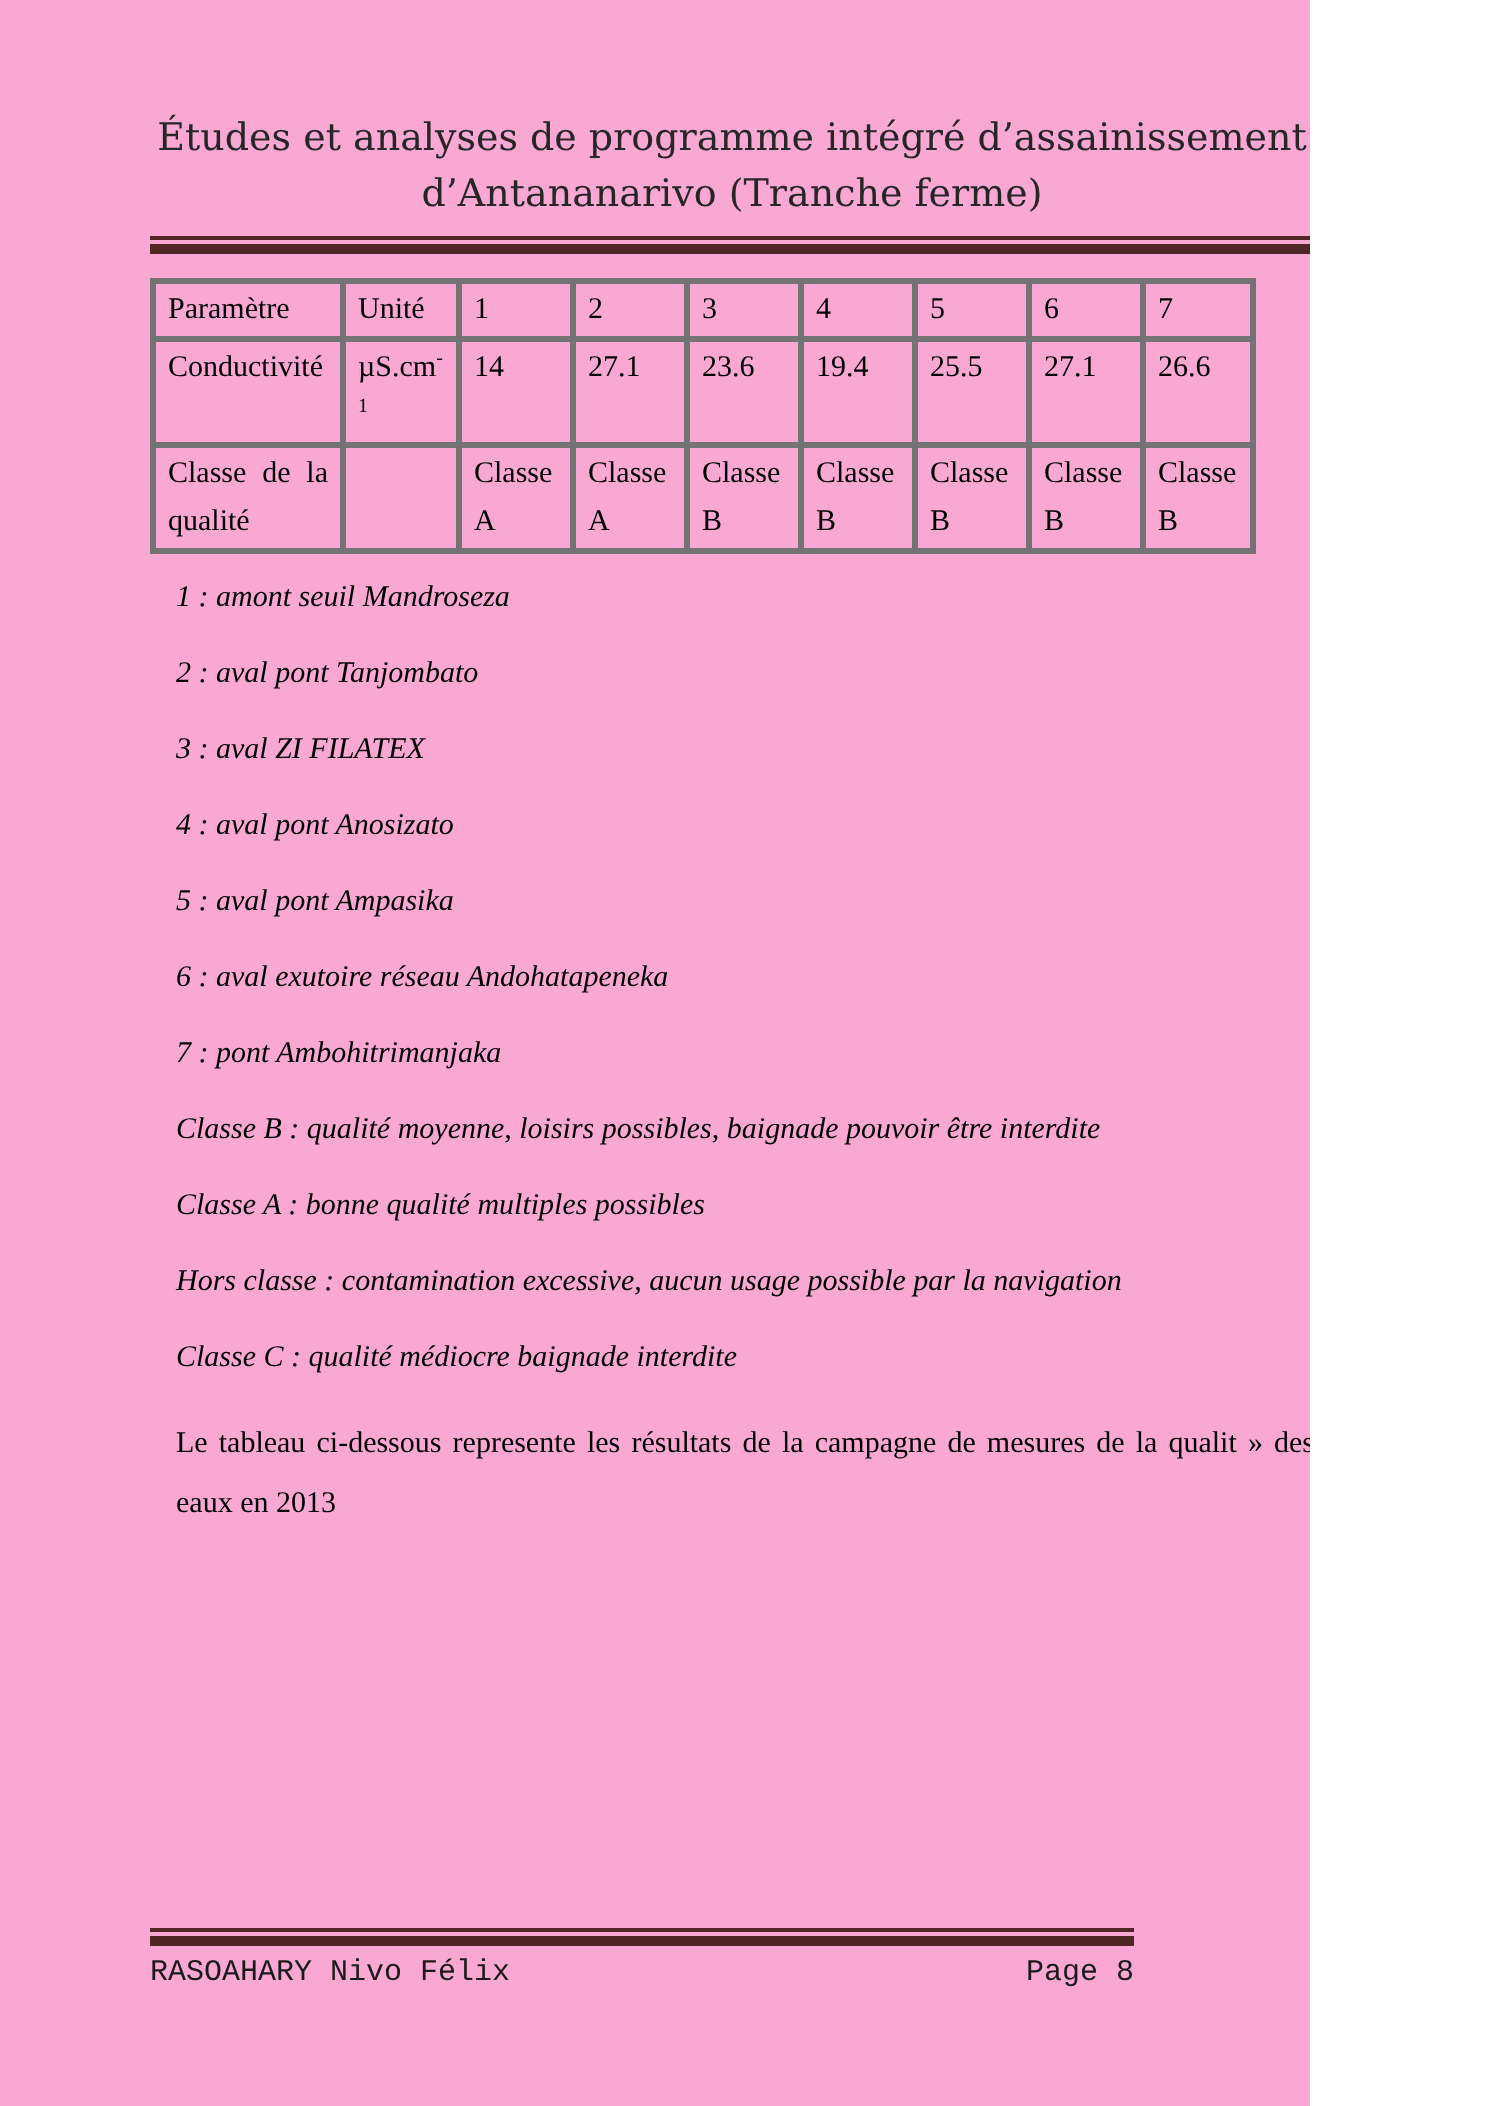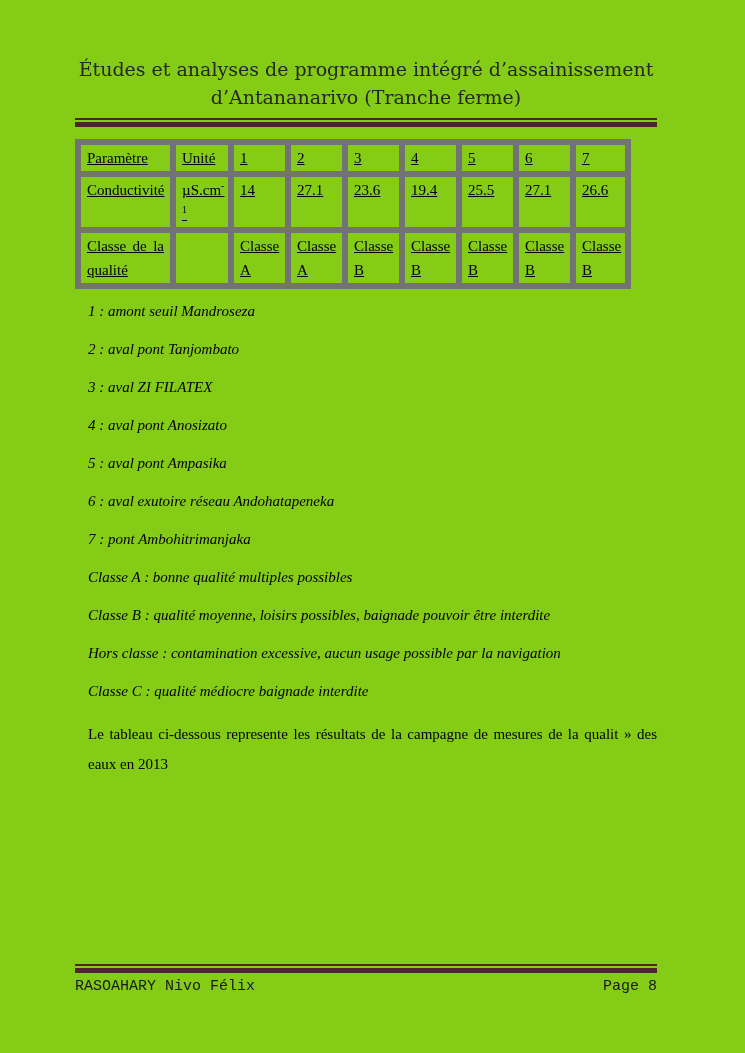--- a/index.html
+++ b/index.html
@@ -1,20 +1,20 @@
 <!DOCTYPE html>
 <html lang="fr"><head>
 <meta charset="utf-8">
 <style>
   html, body { margin: 0; padding: 0; background: #ffffff; }
   .page {
     position: relative;
-    width: 745px;
+    width: 655px;
     height: 1053px;
-    background: #84cc16;
+    background: #f9a8d4;
     font-family: "Liberation Serif", serif;
     color: #000000;
     overflow: hidden;
   }
   .content {
     position: absolute;
     left: 75px;
     top: 55px;
     width: 582px;
   }
@@ -34,26 +34,25 @@
     border-bottom: 5px solid #4f2623;  
   }
   table.results {
     border-collapse: collapse;
     table-layout: fixed;
     width: 550px;
     margin-top: 12px;
     font-size: 15px;
   }
   table.results td {
-    border: 6px solid #737373;
+    border: 3px solid #737373;
     padding: 1px 6px;
     vertical-align: top;
     line-height: 24px;
     overflow: hidden;
-    text-decoration: underline;
   }
   table.results td.param { text-align: justify; }
   table.results sup {
     font-size: 10px;
     line-height: 0;
   }
   .notes { margin-top: 6px; }
   .note {
     margin: 12px 0 18px 13px;
     font-size: 15px;
@@ -144,22 +143,22 @@
     </table>
 
     <div class="notes">
       <p class="note">1 : amont seuil Mandroseza</p>
       <p class="note">2 : aval pont Tanjombato</p>
       <p class="note">3 : aval ZI FILATEX</p>
       <p class="note">4 : aval pont Anosizato</p>
       <p class="note">5 : aval pont Ampasika</p>
       <p class="note">6 : aval exutoire réseau Andohatapeneka</p>
       <p class="note">7 : pont Ambohitrimanjaka</p>
+      <p class="note">Classe B : qualité moyenne, loisirs possibles, baignade pouvoir être interdite</p>
       <p class="note">Classe A : bonne qualité multiples possibles</p>
-      <p class="note">Classe B : qualité moyenne, loisirs possibles, baignade pouvoir être interdite</p>
       <p class="note">Hors classe : contamination excessive, aucun usage possible par la navigation</p>
       <p class="note">Classe C : qualité médiocre baignade interdite</p>
     </div>
 
     <p class="body-para">Le tableau ci-dessous represente les résultats de la campagne de mesures de la qualit » des eaux en 2013</p>
 
   </div>
 
   <div class="footer">
     <div class="divider"></div>

